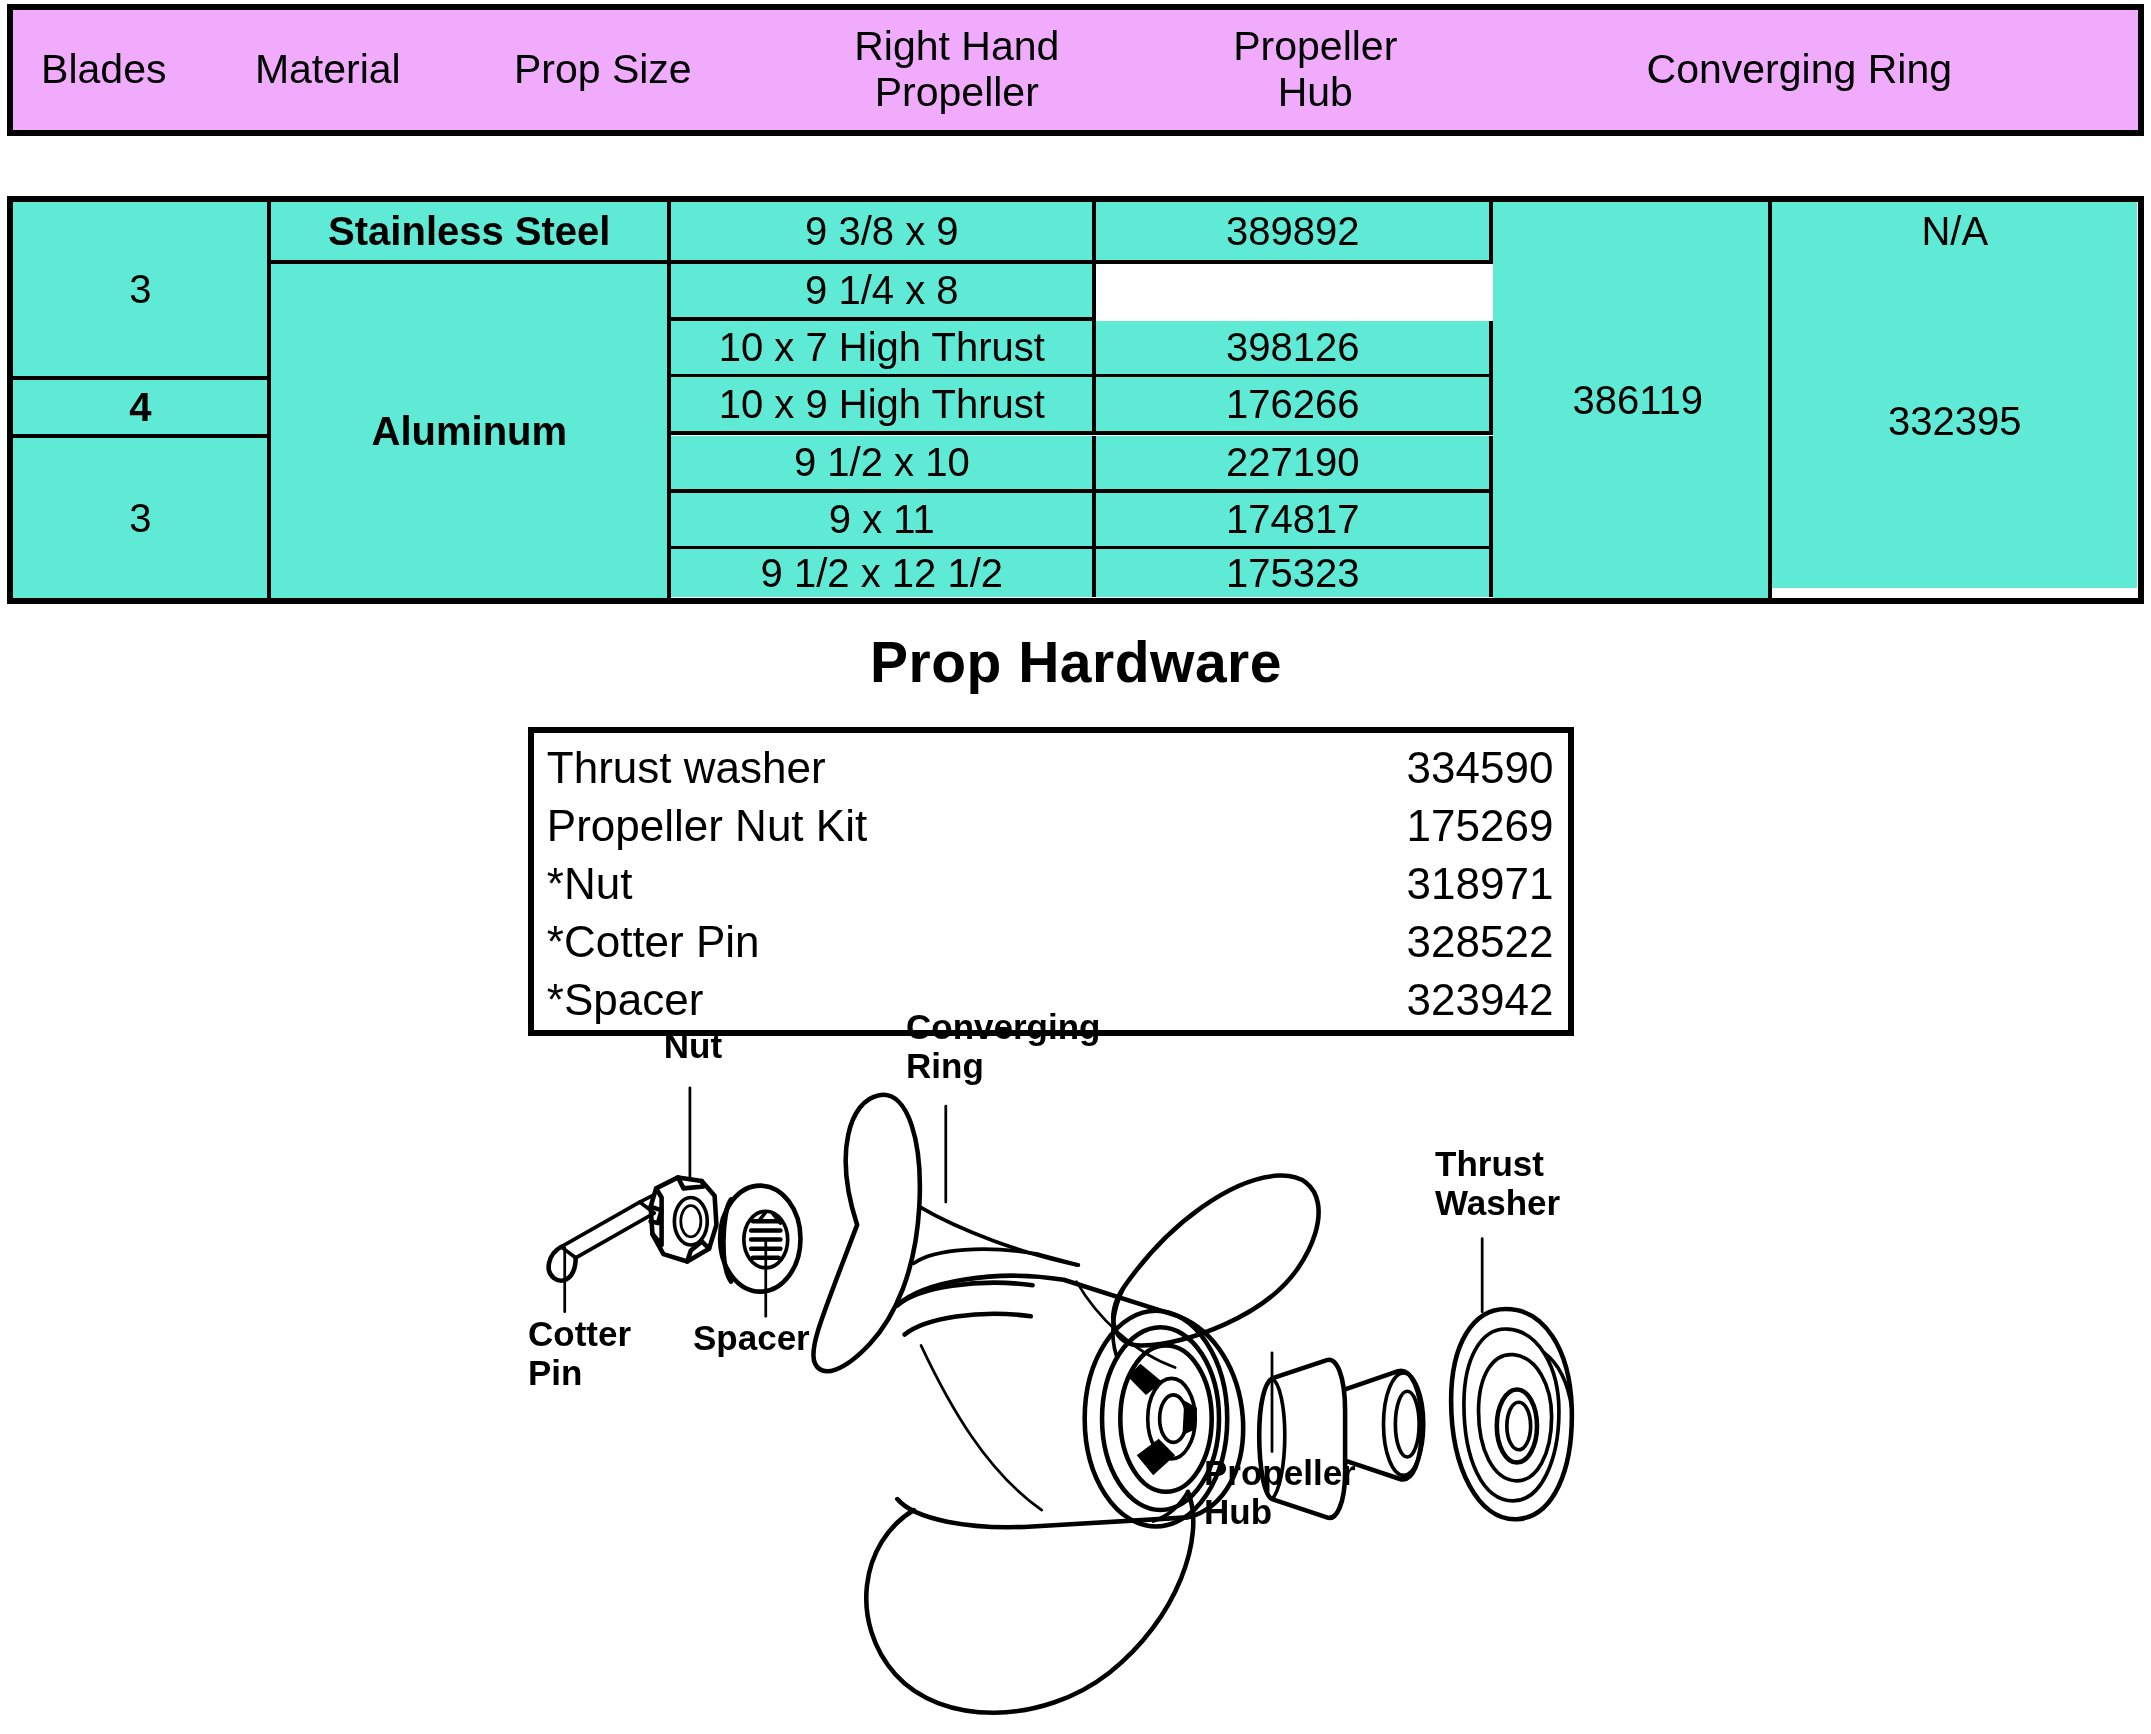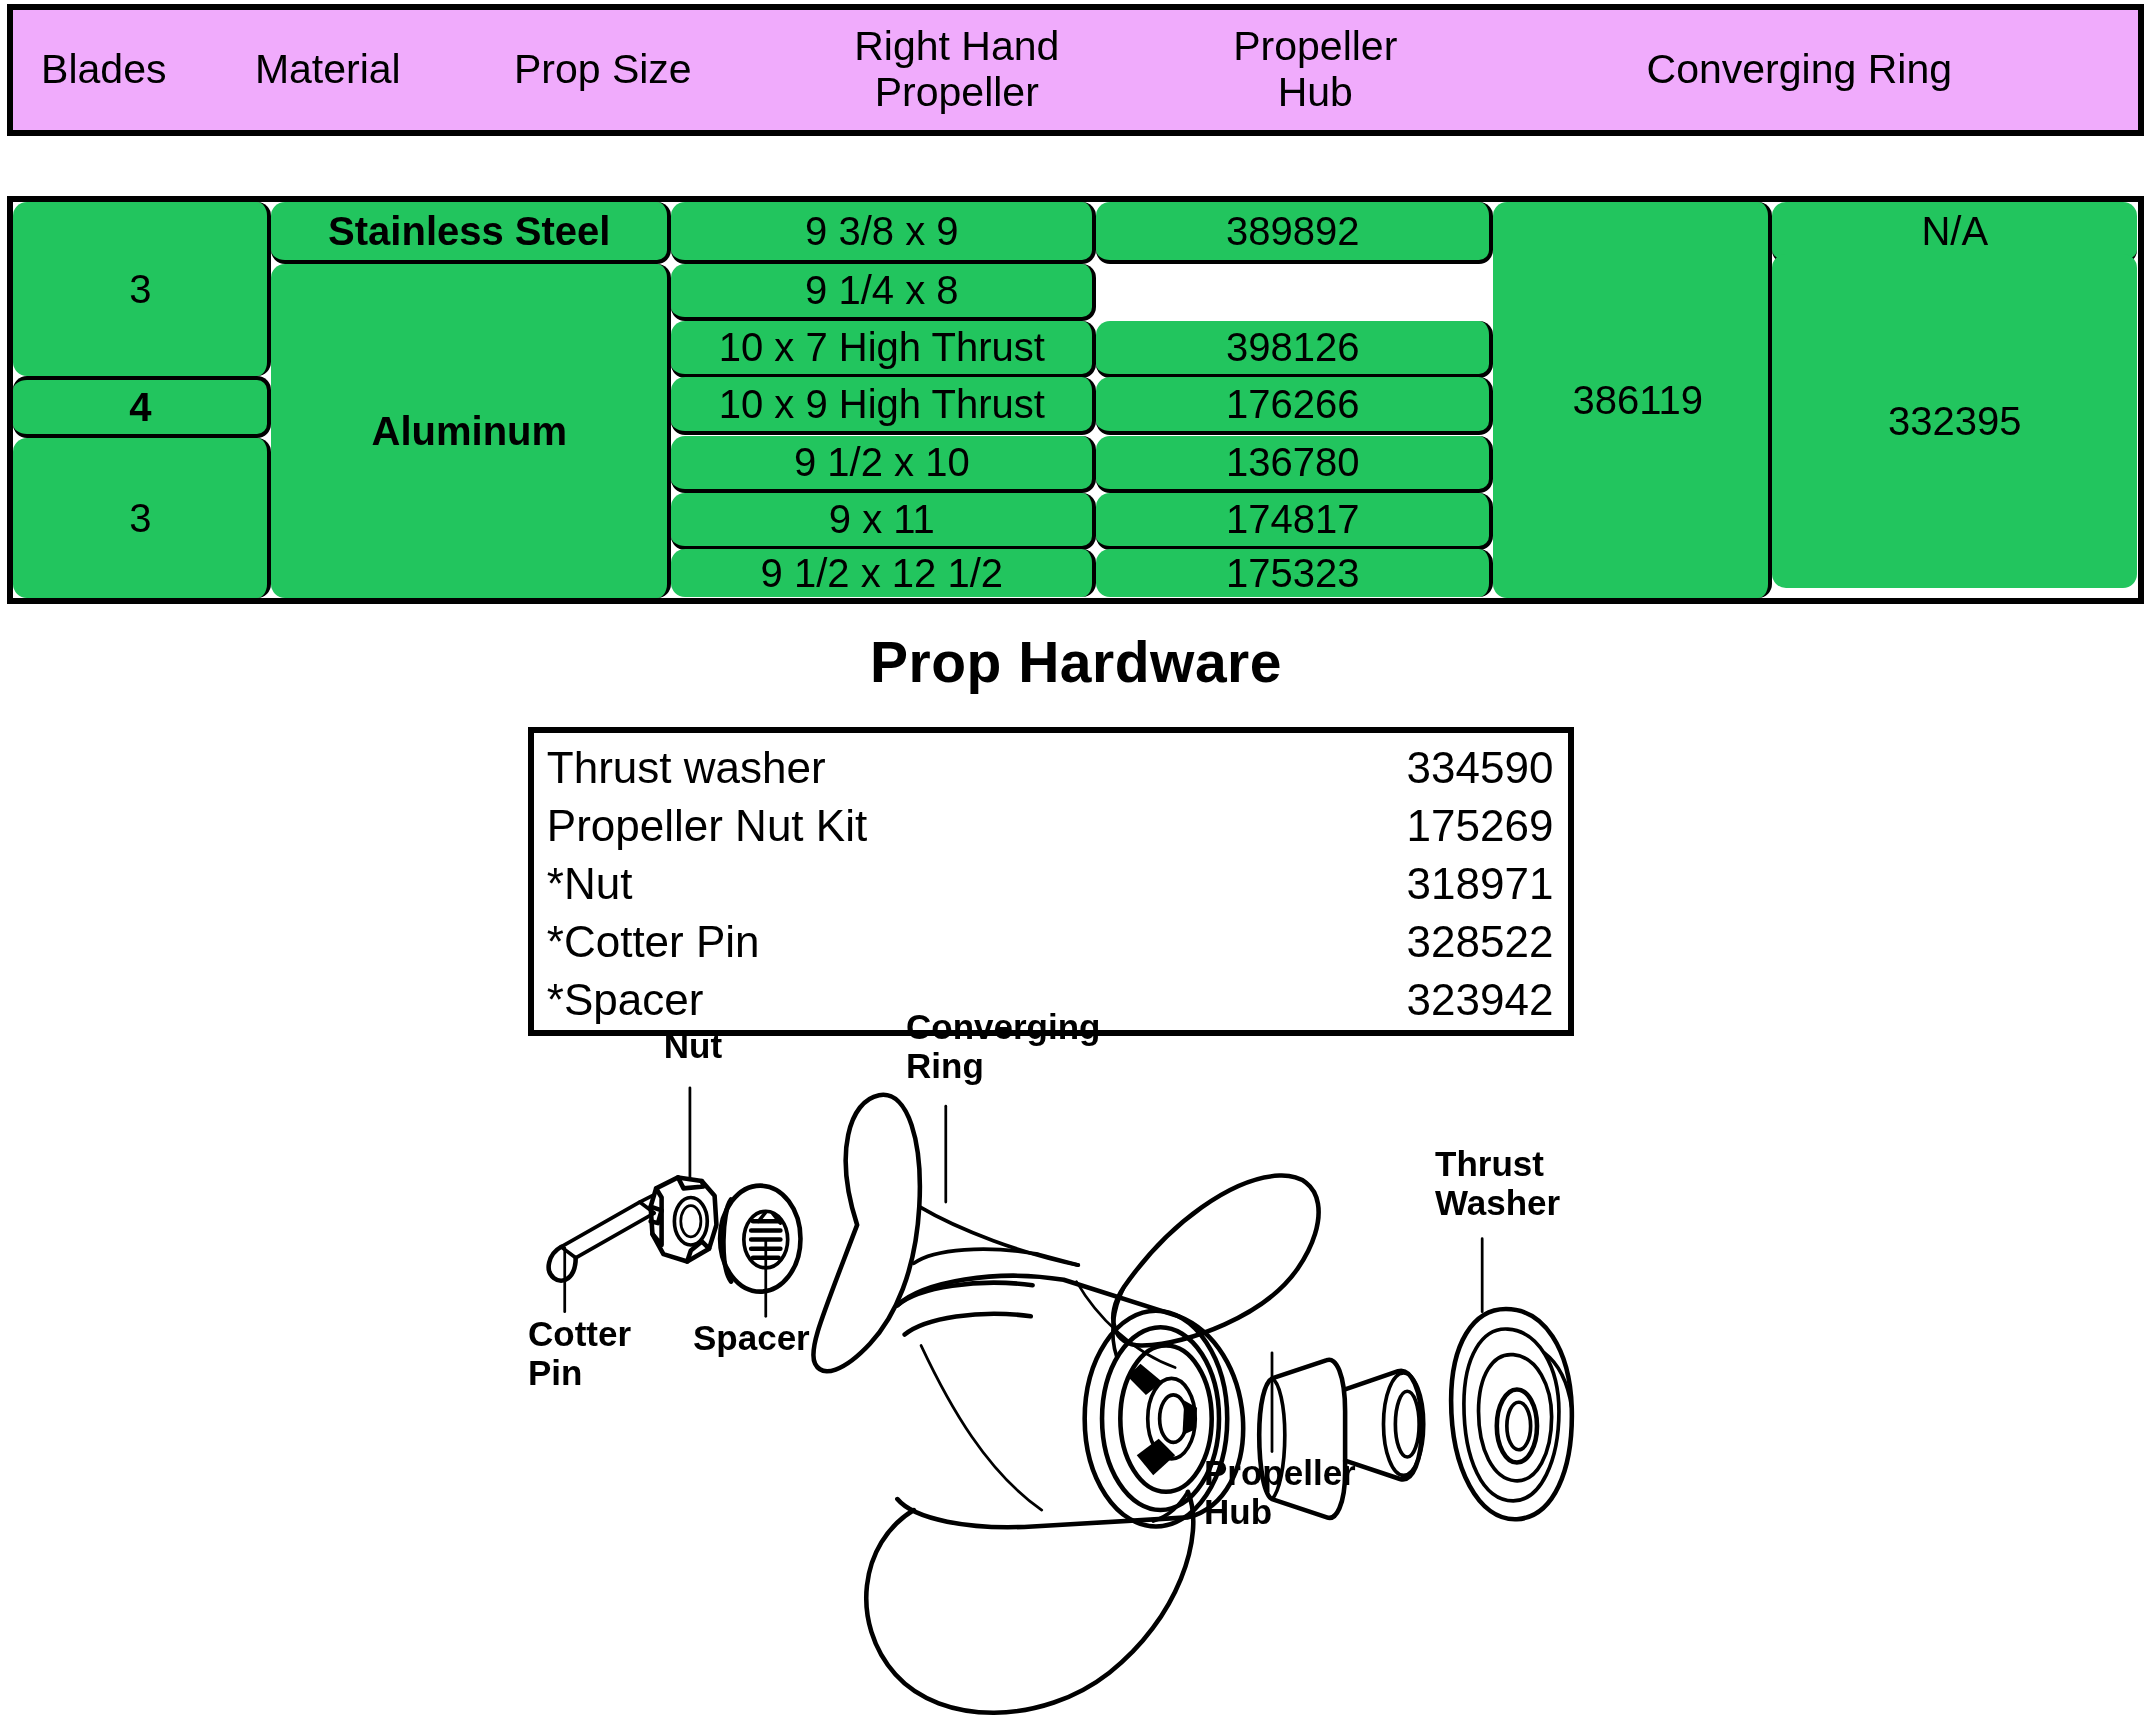--- a/index.html
+++ b/index.html
@@ -59,22 +59,21 @@
     width: 100%;
     height: 100%;
   }
   .cell {
     position: absolute;
     display: flex;
     align-items: center;
     justify-content: center;
     font-size: 40px;
     box-sizing: border-box;
-    background: #22c55e;
-    border-radius: 14px;
+    background: #5eead4;
   }
   .cell.bold { font-weight: bold; }
   .br { border-right: 4.6px solid #000; }
   .bt { border-top: 4.6px solid #000; }
   .bb { border-bottom: 4.6px solid #000; }
 
   
   .ph-title {
     position: absolute;
     left: 0;
@@ -160,21 +159,21 @@
     <div class="cell br bb" style="left:658px; top:62px;  width:425px; height:57px;">9 1/4 x 8</div>
     <div class="cell br bb" style="left:658px; top:119px; width:425px; height:57px;">10 x 7 High Thrust</div>
     <div class="cell br bb" style="left:658px; top:175px; width:425px; height:58px;">10 x 9 High Thrust</div>
     <div class="cell br bb" style="left:658px; top:234px; width:425px; height:57px;">9 1/2 x 10</div>
     <div class="cell br bb" style="left:658px; top:291px; width:425px; height:57px;">9  x 11</div>
     <div class="cell br" style="left:658px; top:347px; width:425px; height:48px;">9 1/2 x 12 1/2</div>
 
     <div class="cell br bb" style="left:1083px; top:0px;   width:397px; height:62px;">389892</div>
     <div class="cell br bb" style="left:1083px; top:119px; width:397px; height:57px;">398126</div>
     <div class="cell br bb" style="left:1083px; top:175px; width:397px; height:58px;">176266</div>
-    <div class="cell br bb" style="left:1083px; top:234px; width:397px; height:57px;">136780</div>
+    <div class="cell br bb" style="left:1083px; top:234px; width:397px; height:57px;">227190</div>
     <div class="cell br bb" style="left:1083px; top:291px; width:397px; height:57px;">174817</div>
     <div class="cell br" style="left:1083px; top:347px; width:397px; height:48px;">175323</div>
 
     <div class="cell br" style="left:1480px; top:0px; width:279px; height:396px;padding-left:14px;">386119</div>
 
     <div class="cell bb" style="left:1759px; top:0px;  width:365px; height:62px;">N/A</div>
     <div class="cell" style="left:1759px; top:52px; width:365px; height:334px;">332395</div>
 
   </div>
 </div>

